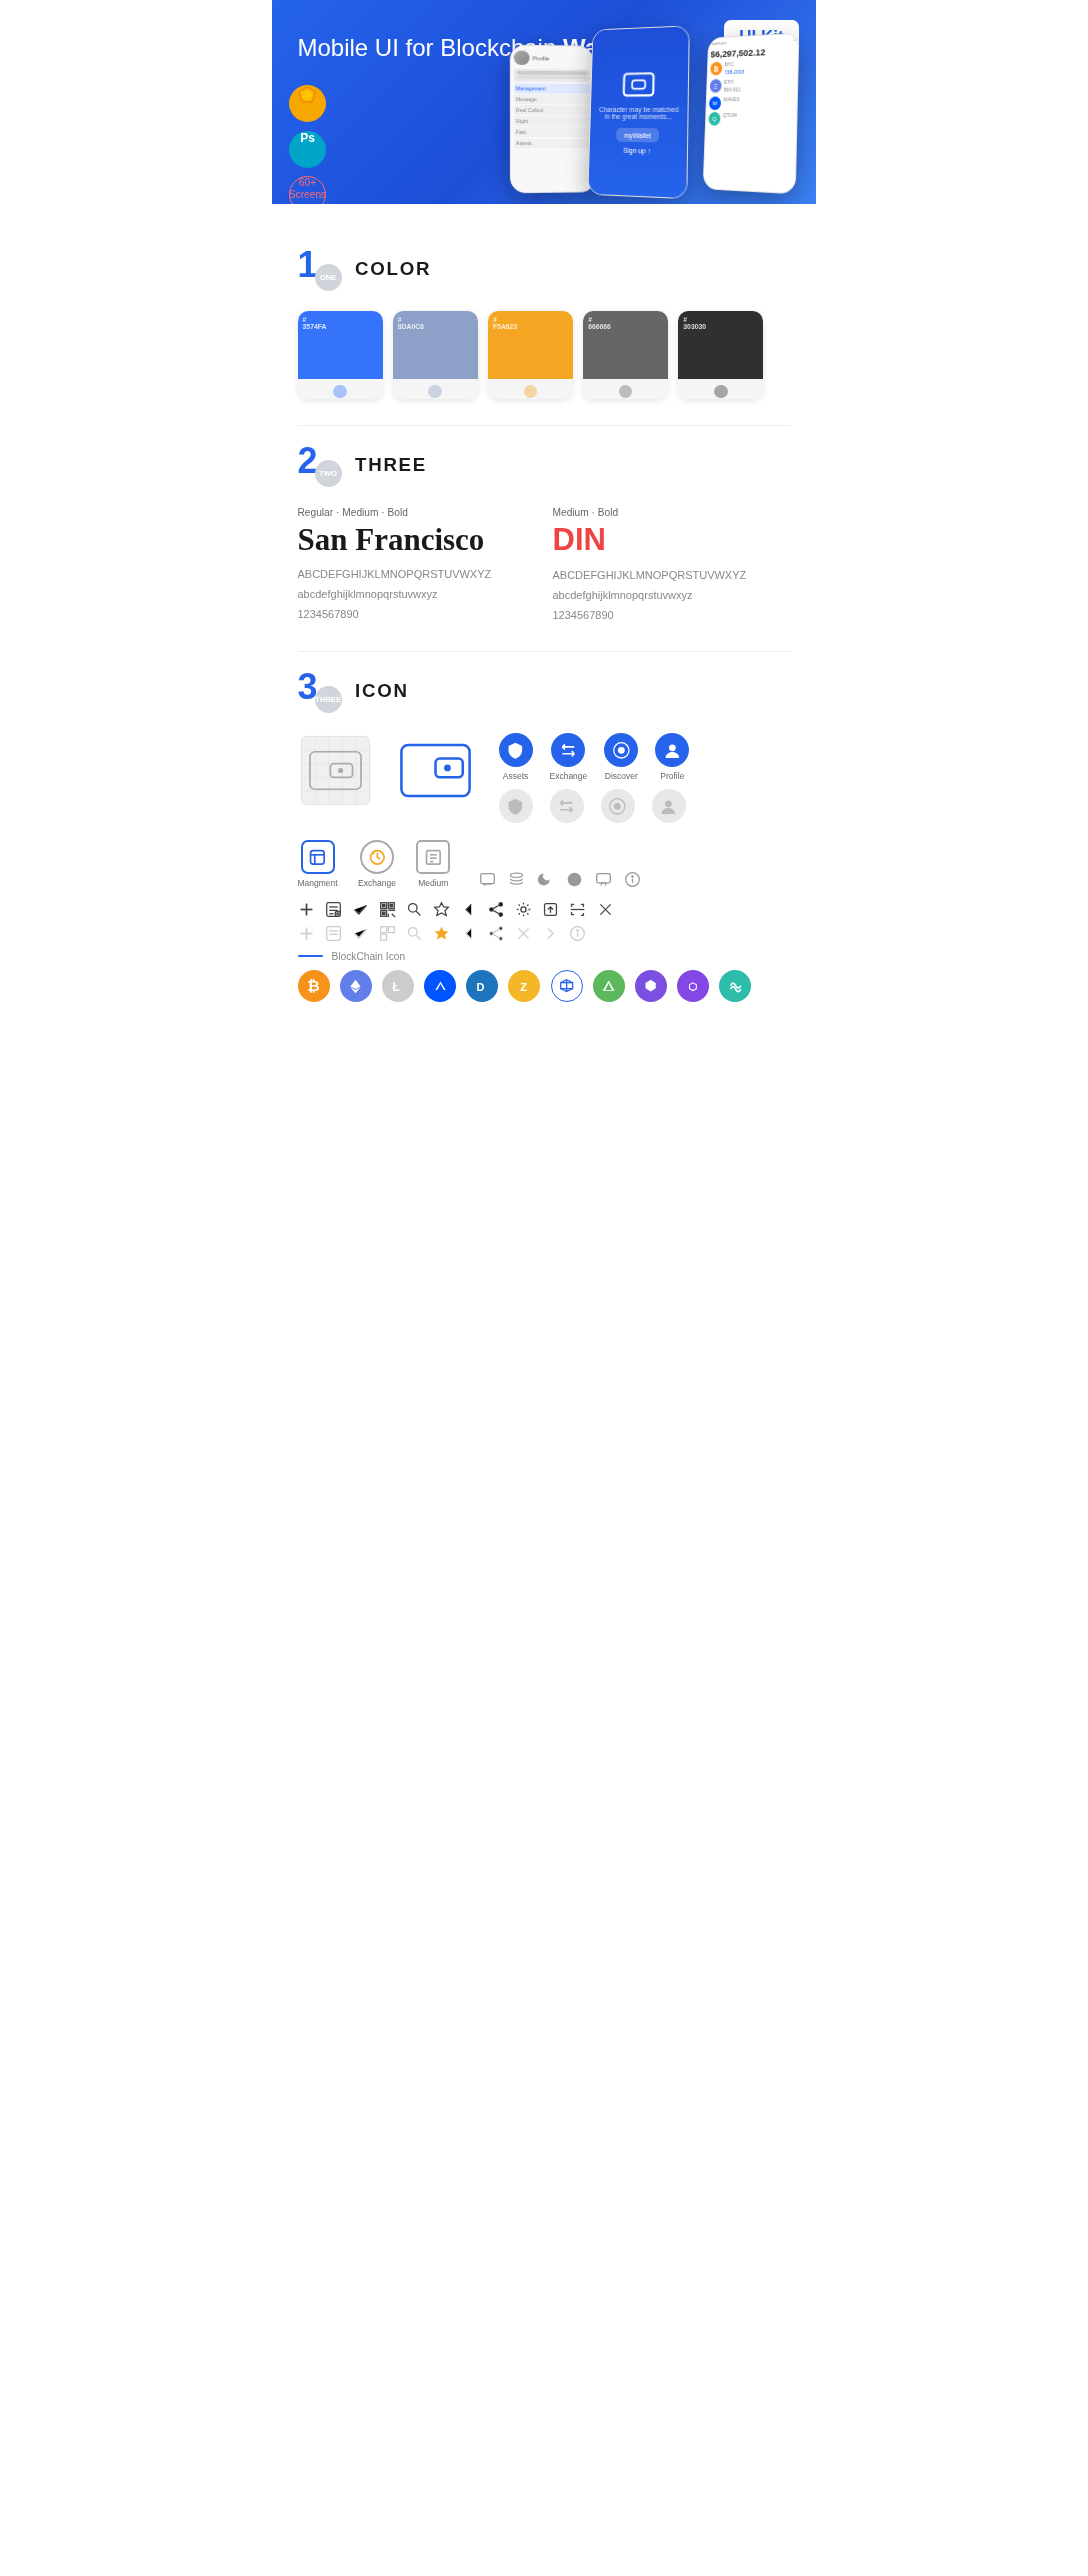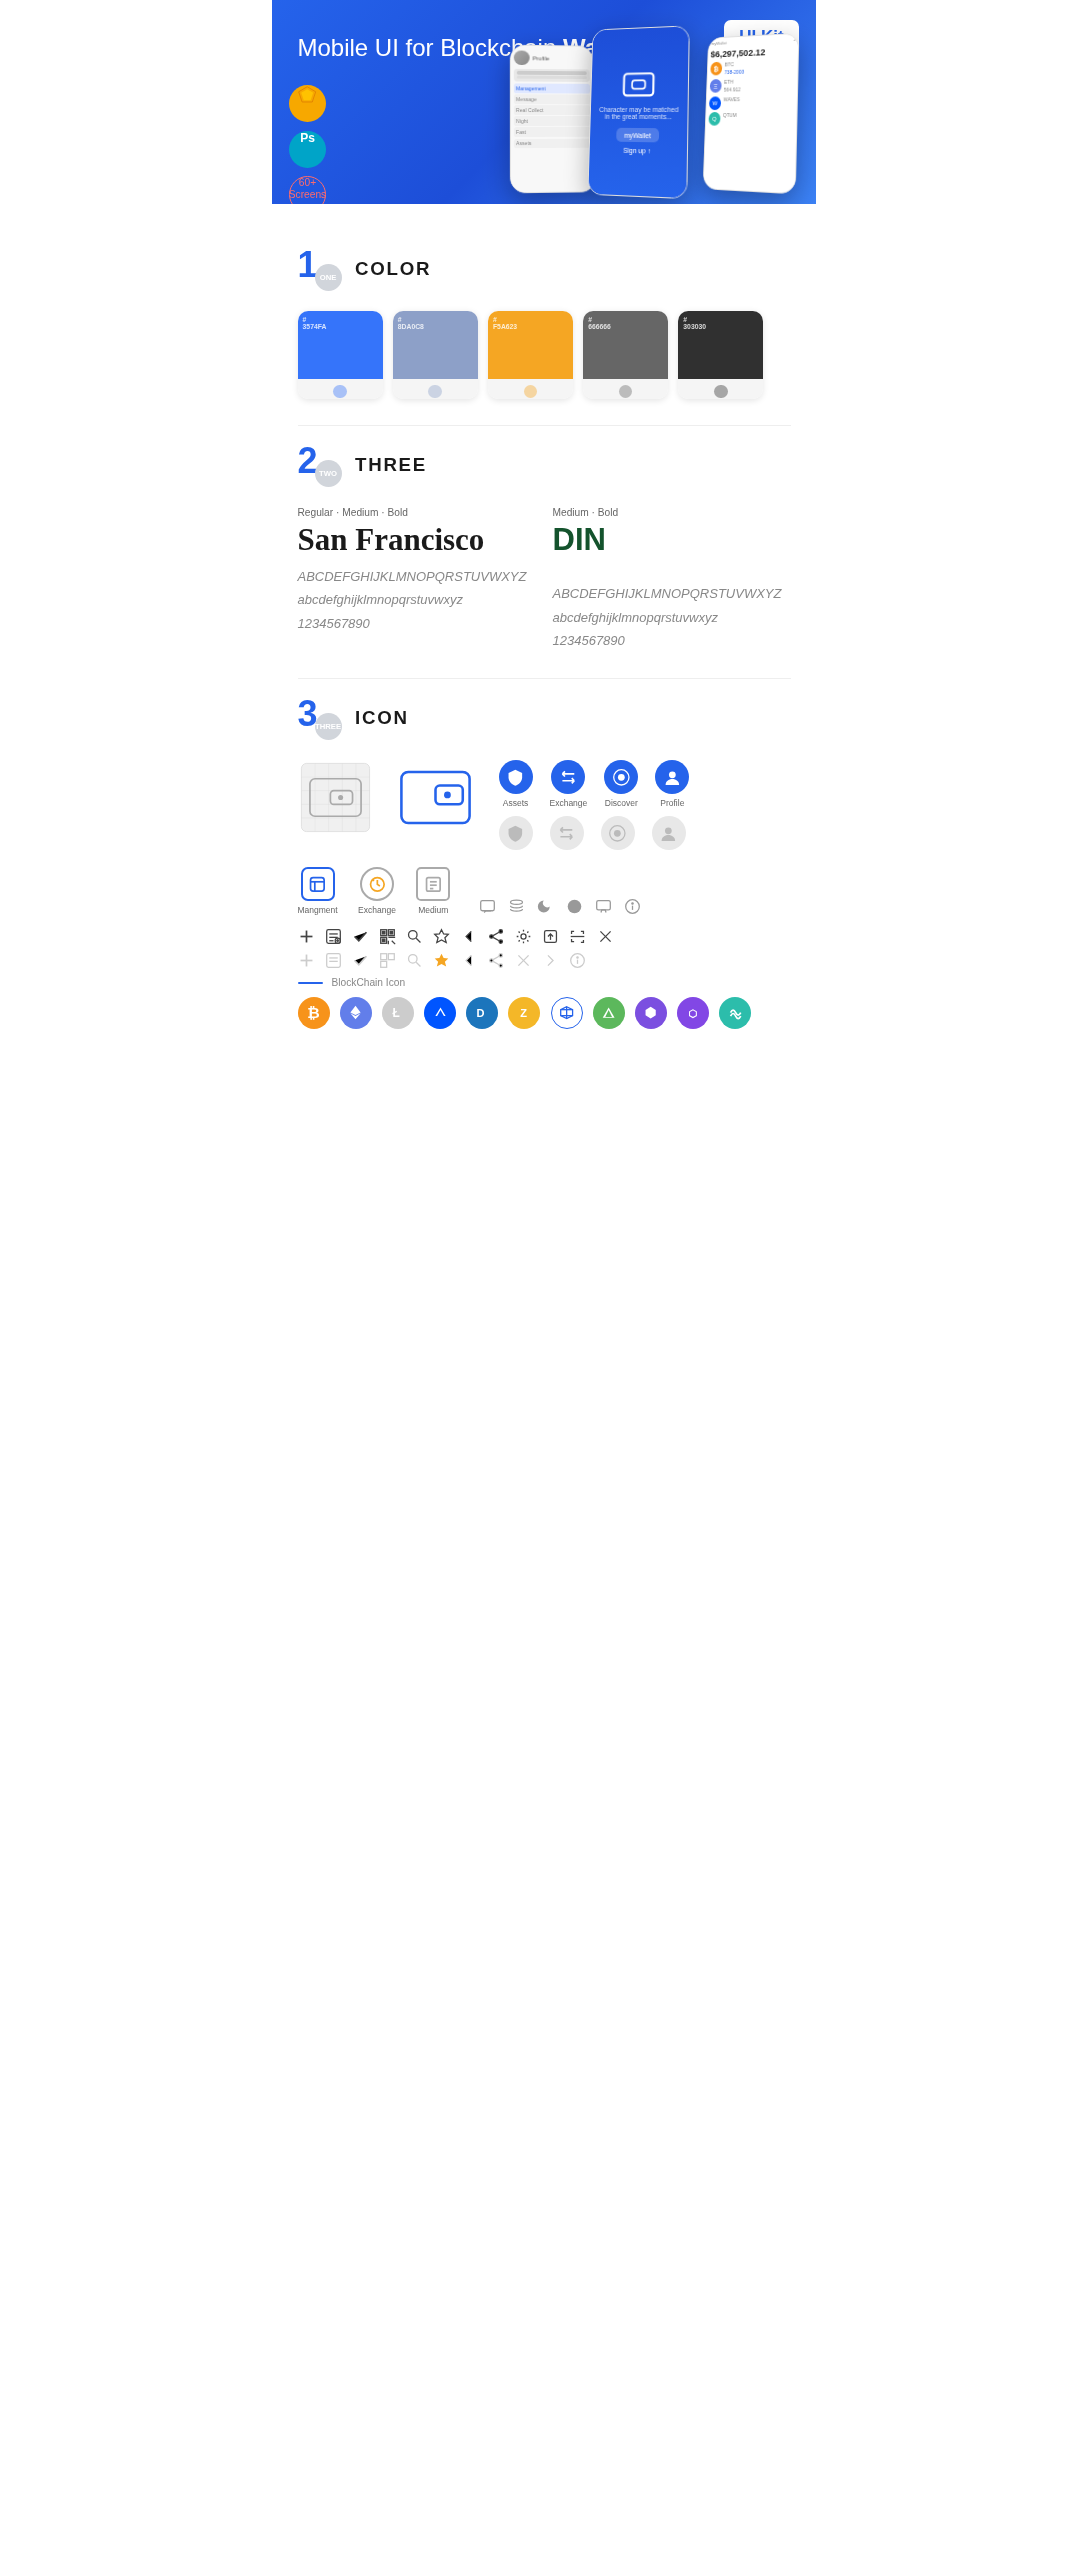--- a/index.html
+++ b/index.html
@@ -187,22 +187,22 @@
     
     .font-grid {
       display: grid;
       grid-template-columns: 1fr 1fr;
       gap: 17px;
       margin-bottom: 25.5px;
     }
     .font-card {}
     .font-meta { font-size: 10.2px; color: #666; margin-bottom: 4px; }
     .font-name-sf { font-size: 31px; font-weight: 700; color: #1a1a1a; margin-bottom: 6.8px; font-family: -apple-system, BlinkMacSystemFont; }
-    .font-name-din { font-size: 31px; font-weight: 700; color: #14532d; margin-bottom: 24px; font-family: 'Arial Narrow', Arial; }
-    .font-alpha { font-size: 13px; color: #888; line-height: 1.8; font-style: italic; }
+    .font-name-din { font-size: 31px; font-weight: 700; color: #ef4444; margin-bottom: 8px; font-family: 'Arial Narrow', Arial; }
+    .font-alpha { font-size: 11px; color: #888; line-height: 1.8; }
     .icon-label { font-size: 8.5px; color: #888; }
     .nav-icon-item {
       display: flex;
       flex-direction: column;
       align-items: center;
       gap: 3.4px;
     }
     .nav-icon-item .icon-label { font-size: 8.5px; color: #666; }
 
     

